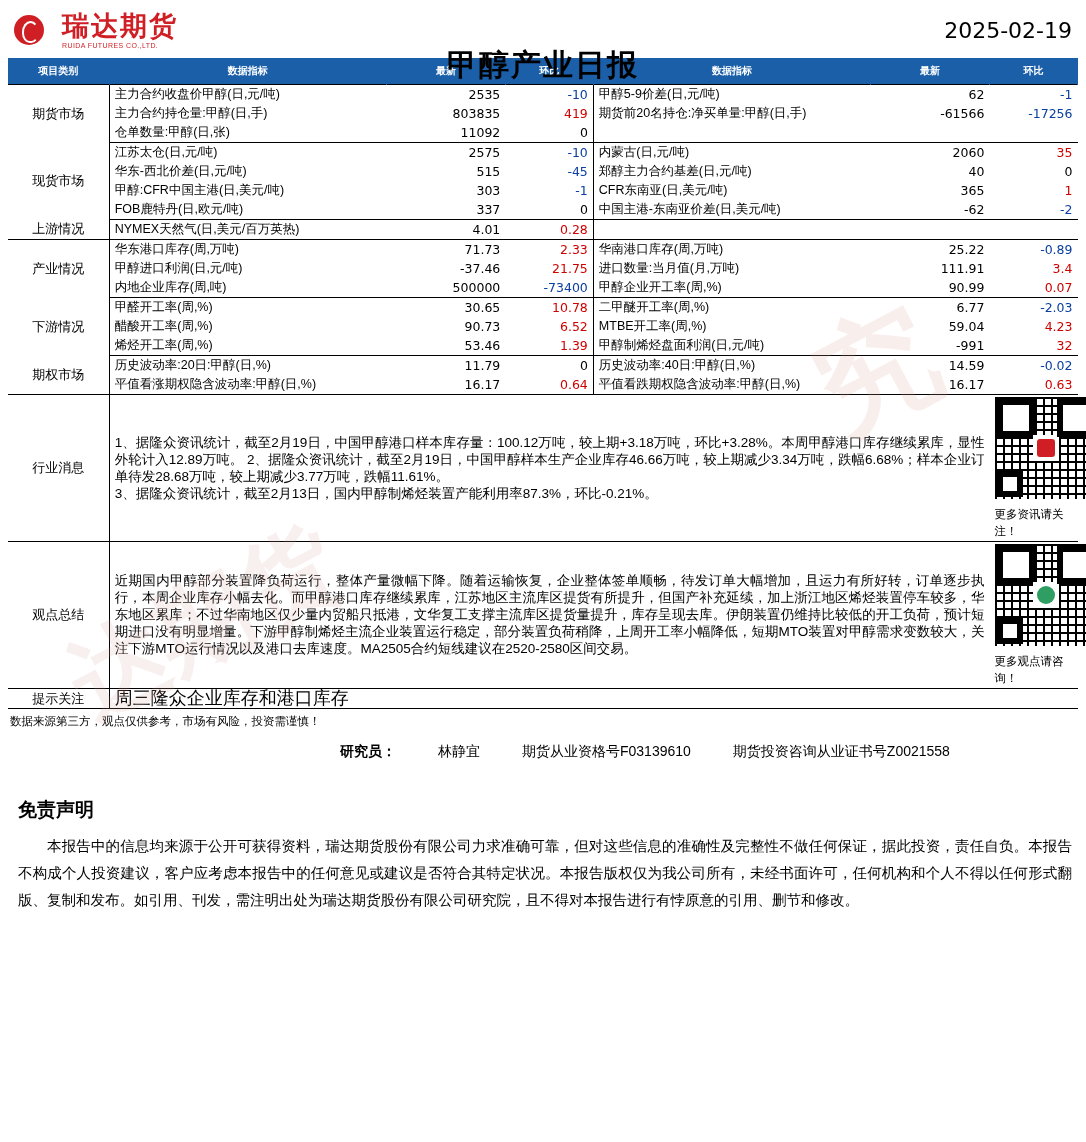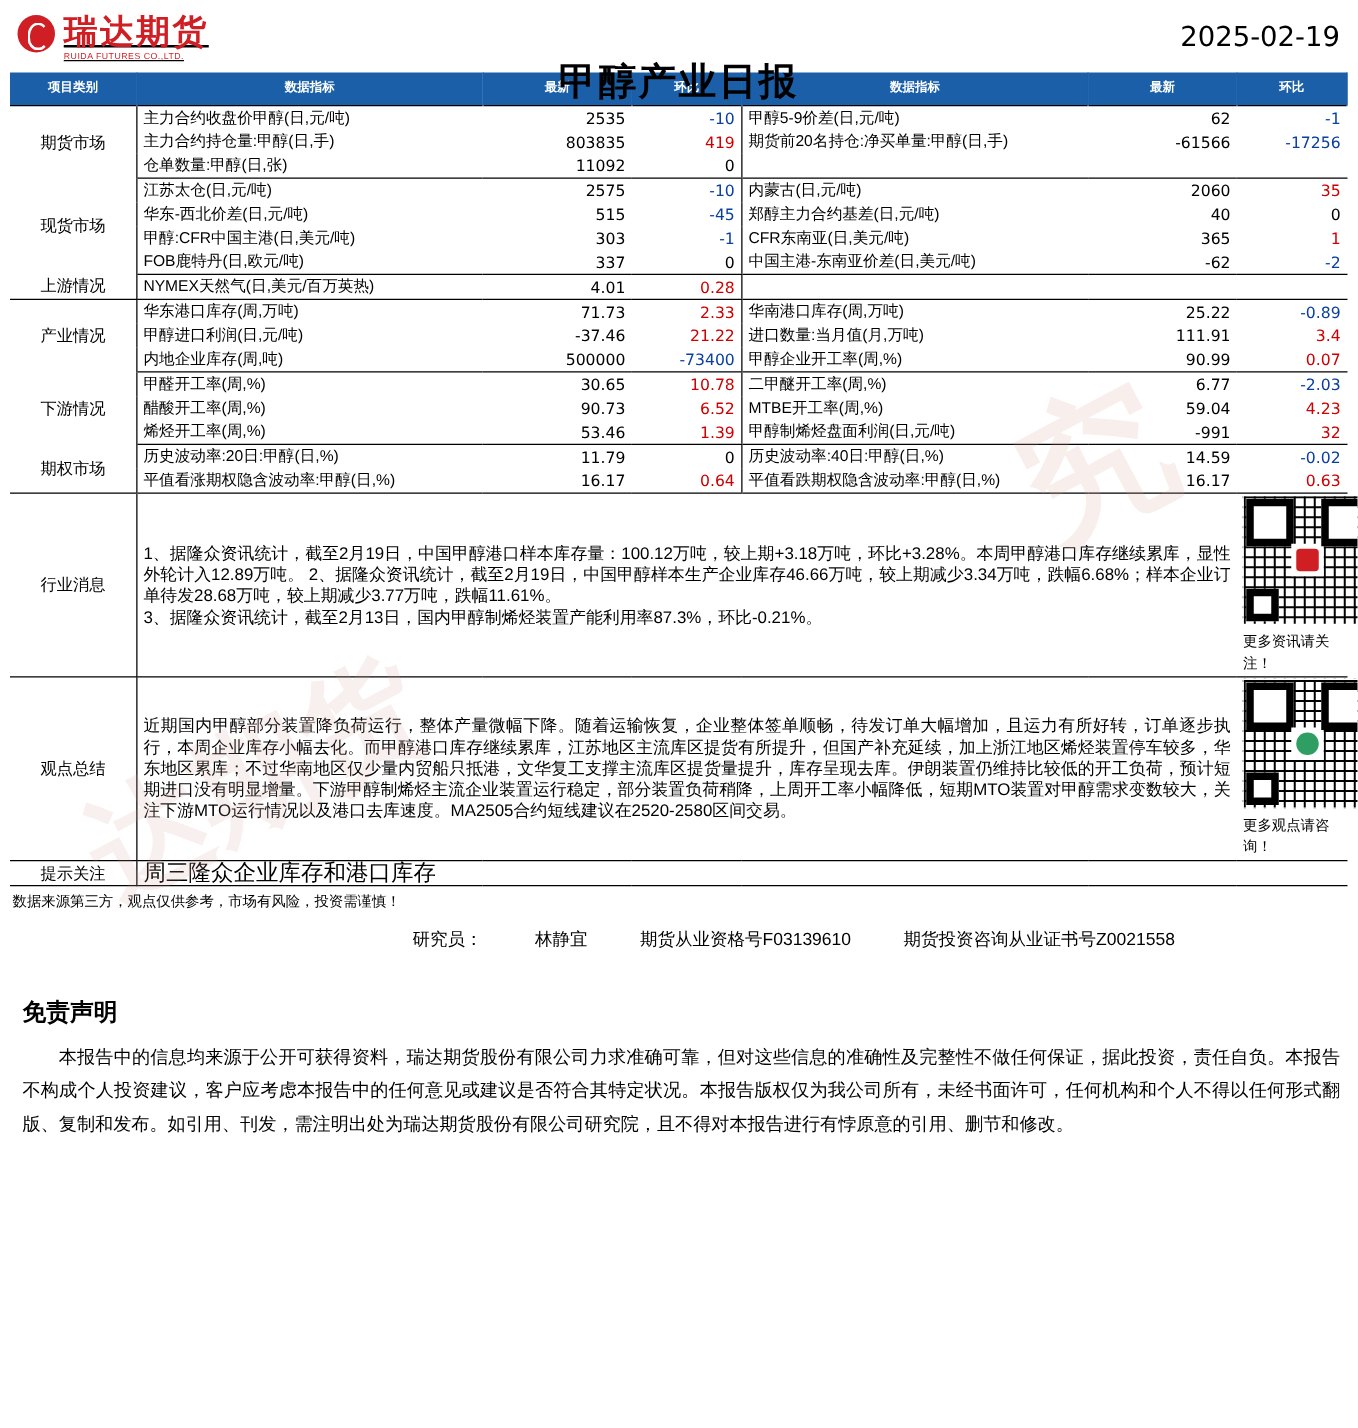--- a/index.html
+++ b/index.html
@@ -16,21 +16,21 @@
   }
 
   
   .header {
     display: flex;
     align-items: center;
     justify-content: space-between;
     padding: 6px 14px 4px 14px;
     height: 58px;
   }
-  .logo-wrap { display: flex; align-items: flex-start; gap: 7px; text-decoration: underline; }
+  .logo-wrap { display: flex; align-items: center; gap: 18px; }
   .logo-mark {
     width: 30px; height: 30px; border-radius: 50%;
     background: #cf1f24; position: relative; flex: none;
   }
   .logo-mark::after {
     content: "";
     position: absolute; left: 8px; top: 6px;
     width: 13px; height: 18px;
     border: 2.5px solid #fff; border-radius: 50% 50% 45% 45%;
     border-right-color: transparent;
@@ -144,21 +144,21 @@
   .tip-body { padding: 5px 10px; font-size: 18px; }
 
   
   .src-note { font-size: 11.5px; margin: 5px 10px 0 10px; }
   .researcher {
     margin: 14px 10px 0 10px;
     font-size: 14px;
     display: flex; gap: 42px; align-items: baseline;
     padding-left: 320px;
   }
-  .researcher .lbl { font-weight: normal; }
+  .researcher .lbl { font-weight: bold; margin-left: 10px; }
   .disclaimer-title {
     font-size: 19px; font-weight: bold; margin: 36px 0 10px 18px;
     font-family: "DejaVu Sans", sans-serif;
   }
   .disclaimer-body {
     margin: 0 14px 0 18px;
     font-size: 14.5px;
     line-height: 27px;
     text-align: justify;
   }
@@ -292,21 +292,21 @@
         <td class="ind">华东港口库存(周,万吨)</td>
         <td class="val">71.73</td>
         <td class="chg up">2.33</td>
         <td class="ind mid-border">华南港口库存(周,万吨)</td>
         <td class="val">25.22</td>
         <td class="chg down">-0.89</td>
       </tr>
       <tr>
         <td class="ind">甲醇进口利润(日,元/吨)</td>
         <td class="val">-37.46</td>
-        <td class="chg up">21.22</td>
+        <td class="chg up">21.75</td>
         <td class="ind mid-border">进口数量:当月值(月,万吨)</td>
         <td class="val">111.91</td>
         <td class="chg up">3.4</td>
       </tr>
       <tr class="grp-end">
         <td class="ind">内地企业库存(周,吨)</td>
         <td class="val">500000</td>
         <td class="chg down">-73400</td>
         <td class="ind mid-border">甲醇企业开工率(周,%)</td>
         <td class="val">90.99</td>

